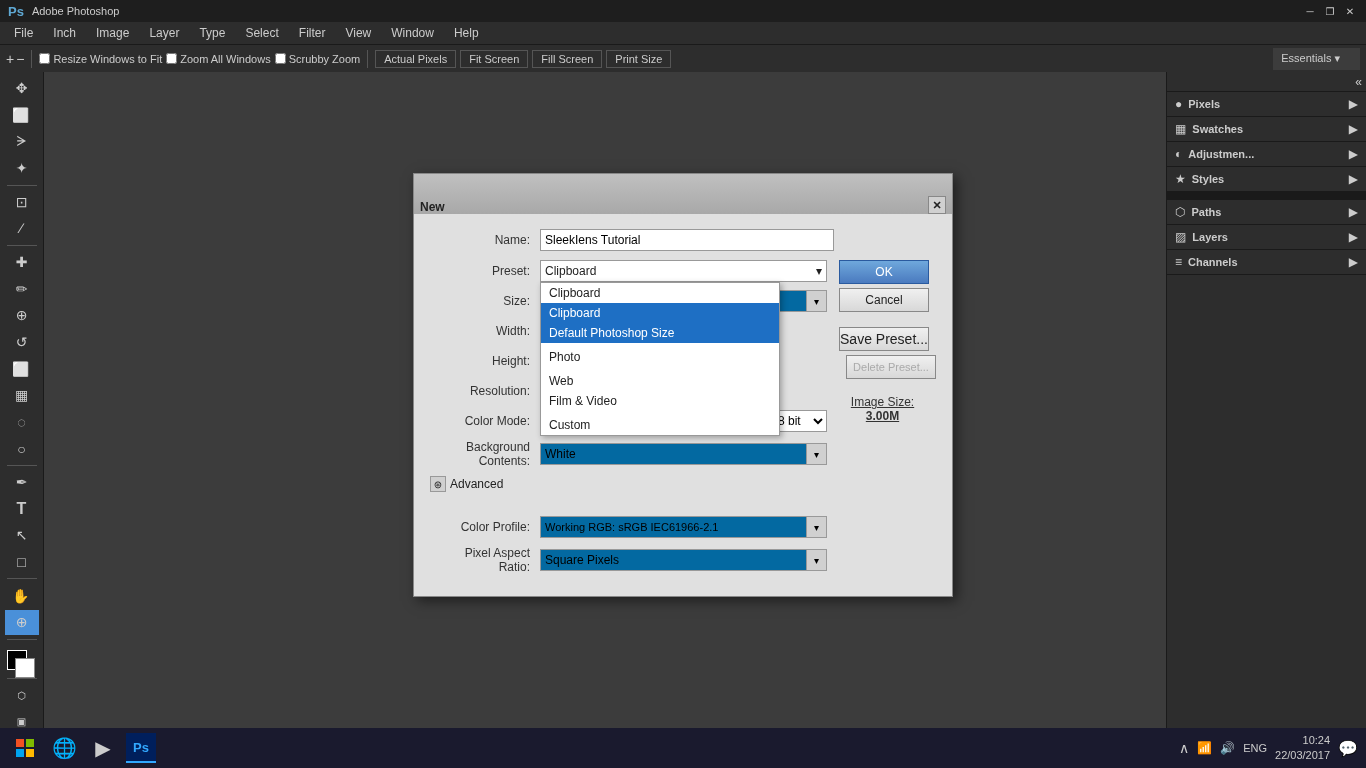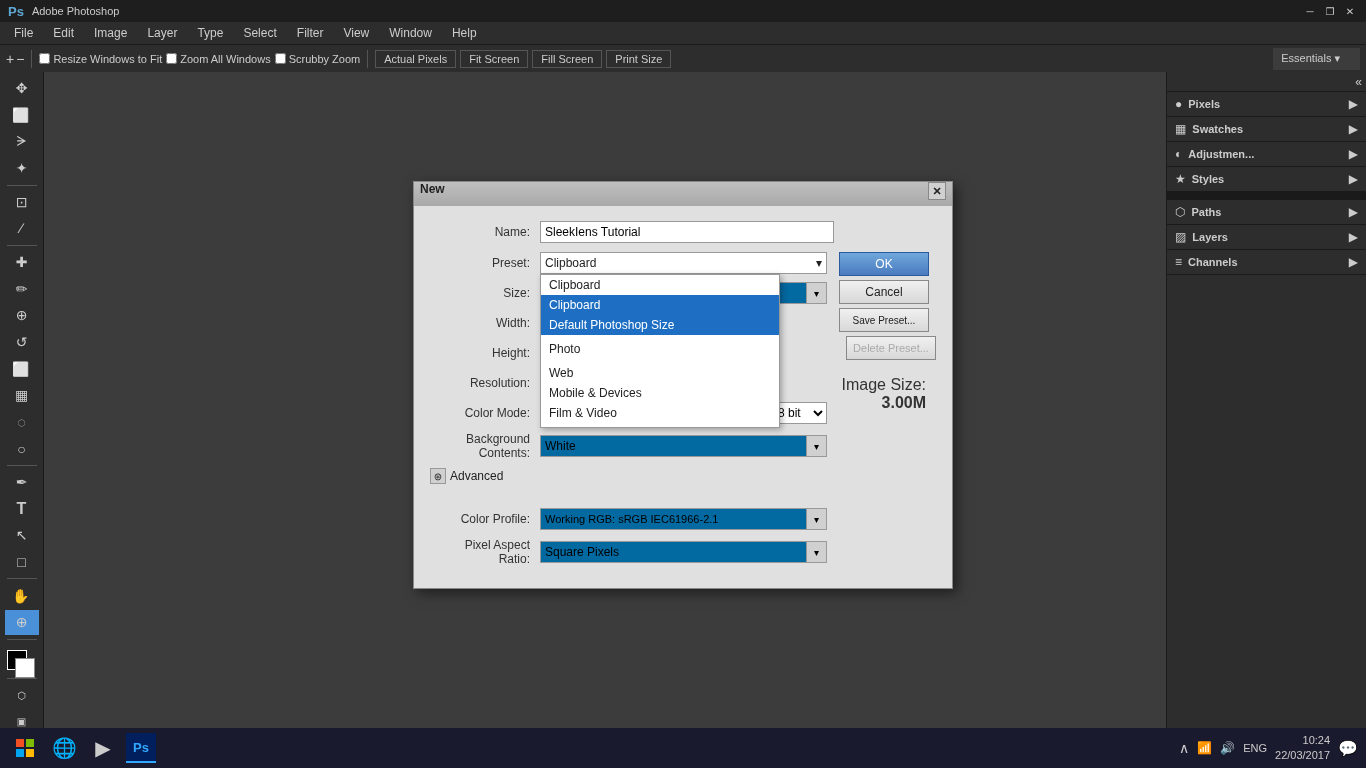--- a/index.html
+++ b/index.html
@@ -227,23 +227,23 @@
     #new-dialog {
       pointer-events: all;
       background: #e0e0e0;
       border: 1px solid #888;
       box-shadow: 4px 4px 12px rgba(0,0,0,0.5);
       width: 540px;
       color: #222;
     }
     #dialog-titlebar {
       background: linear-gradient(to bottom, #c0c0c0, #a8a8a8);
-      height: 24px;
-      display: flex;
-      align-items: flex-start;
+      height: 40px;
+      display: flex;
+      align-items: flex-end;
       justify-content: space-between;
       padding: 0 6px;
       font-size: 12px;
       font-weight: bold;
       gap: 36px;
     }
     #dialog-close {
       width: 18px;
       height: 18px;
       background: #d0d0d0;
@@ -330,24 +330,25 @@
     }
     .dialog-side-buttons {
       display: flex;
       flex-direction: column;
       gap: 4px;
       padding-left: 12px;
       min-width: 100px;
     }
     .image-size-box {
       margin-top: 8px;
-      text-align: right;
-      font-size: 16px;
+      text-align: center;
+      font-size: 12px;
       color: #333;
       padding-right: 10px;
+      text-decoration: underline;
     }
 
     
     .preset-wrapper {
       position: relative;
       flex: 1;
     }
     .preset-field {
       width: 100%;
       height: 22px;
@@ -444,21 +445,21 @@
   </div>
   <div class="win-controls">
     <div class="win-btn">─</div>
     <div class="win-btn">❐</div>
     <div class="win-btn close">✕</div>
   </div>
 </div>
 
 <div id="menu-bar">
   <div class="menu-item">File</div>
-  <div class="menu-item">Edit</div>
+  <div class="menu-item">Inch</div>
   <div class="menu-item">Image</div>
   <div class="menu-item">Layer</div>
   <div class="menu-item">Type</div>
   <div class="menu-item">Select</div>
   <div class="menu-item">Filter</div>
   <div class="menu-item">View</div>
   <div class="menu-item">Window</div>
   <div class="menu-item">Help</div>
 </div>
 
@@ -634,23 +635,23 @@
                 </div>
 
                 <div class="preset-dropdown">
                   <div class="dropdown-item">Clipboard</div>
                   <div class="dropdown-item selected">Clipboard</div>
                   <div class="dropdown-item selected" style="background:#1e6fc4;color:white;">Default Photoshop Size</div>
                   <div class="dropdown-sep"></div>
                   <div class="dropdown-item">Photo</div>
                   <div class="dropdown-sep"></div>
                   <div class="dropdown-item">Web</div>
-                  <div class="dropdown-item">Mobile &amp; Devices</div>
                   <div class="dropdown-item">Film &amp; Video</div>
                   <div class="dropdown-sep"></div>
+                  <div class="dropdown-item">Custom</div>
                 </div>
               </div>
             </div>
 
             <div class="form-row">
               <span class="form-label">Size:</span>
               <div class="form-select-with-arrow">
                 <input class="select-field" value="" style="">
                 <button class="select-arrow-btn">▾</button>
               </div>
@@ -733,22 +734,22 @@
               <div class="form-select-with-arrow">
                 <input class="select-field" value="Square Pixels" style="">
                 <button class="select-arrow-btn">▾</button>
               </div>
             </div>
 
           </div>
 
           <div style="display:flex;flex-direction:column;padding-left:12px;min-width:104px;padding-top:0;">
             <button class="dialog-btn primary" style="margin-bottom:4px;">OK</button>
-            <button class="dialog-btn" style="margin-bottom:4px;">Cancel</button>
-            <button class="dialog-btn" style="margin-bottom:4px;font-size:10px;">Save Preset...</button>
+            <button class="dialog-btn" style="margin-bottom:15px;">Cancel</button>
+            <button class="dialog-btn" style="margin-bottom:4px;font-size:14px;">Save Preset...</button>
             <button class="dialog-btn" disabled="" style="font-size:11px;margin-left:7px;">Delete Preset...</button>
             <div class="image-size-box" style="margin-top:16px;">
               <div>Image Size:</div>
               <div style="font-weight:bold;">3.00M</div>
             </div>
           </div>
 
         </div>
       </div>
     </div>

